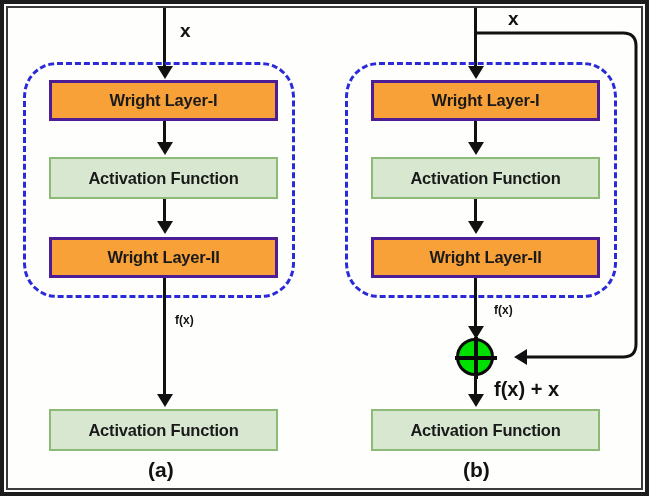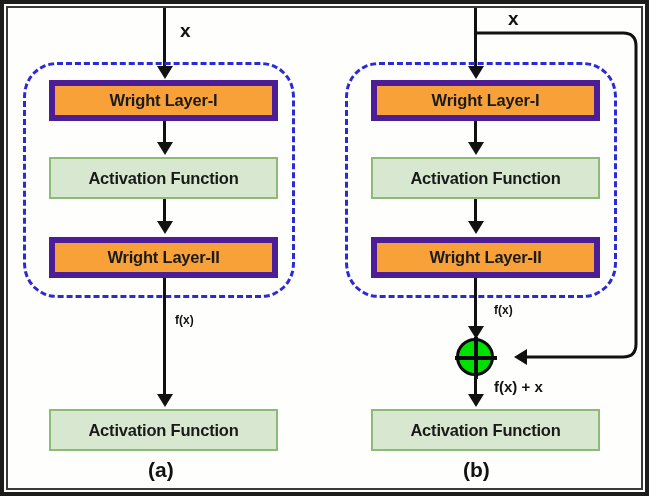--- a/index.html
+++ b/index.html
@@ -42,21 +42,21 @@
     align-items: center;
     justify-content: center;
     font-weight: bold;
     color: #1a1a1a;
     letter-spacing: -0.2px;
     text-align: center;
     white-space: nowrap;
   }
   .box-orange {
     background: #f8a139;
-    border: 6px solid #4c1d95;
+    border: 3px solid #4c1d95;
     font-size: 16.5px;
   }
   .box-green {
     background: #d8e8d0;
     border: 2px solid #8dba77;
     font-size: 16.5px;
   }
 
   
   .dashed-group {
@@ -98,21 +98,21 @@
 
   
   .label {
     position: absolute;
     font-weight: bold;
     color: #121212;
     white-space: nowrap;
   }
   .label-x { font-size: 19px; }
   .label-fx { font-size: 12px; }
-  .label-sum { font-size: 15px; }
+  .label-sum { font-size: 20px; }
   .label-caption { font-size: 21px; }
 
   
   .add-node {
     position: absolute;
     width: 38px; height: 38px;
     border-radius: 50%;
     background: #00e000;
     border: 3px solid #0a0a0a;
     box-sizing: border-box;

